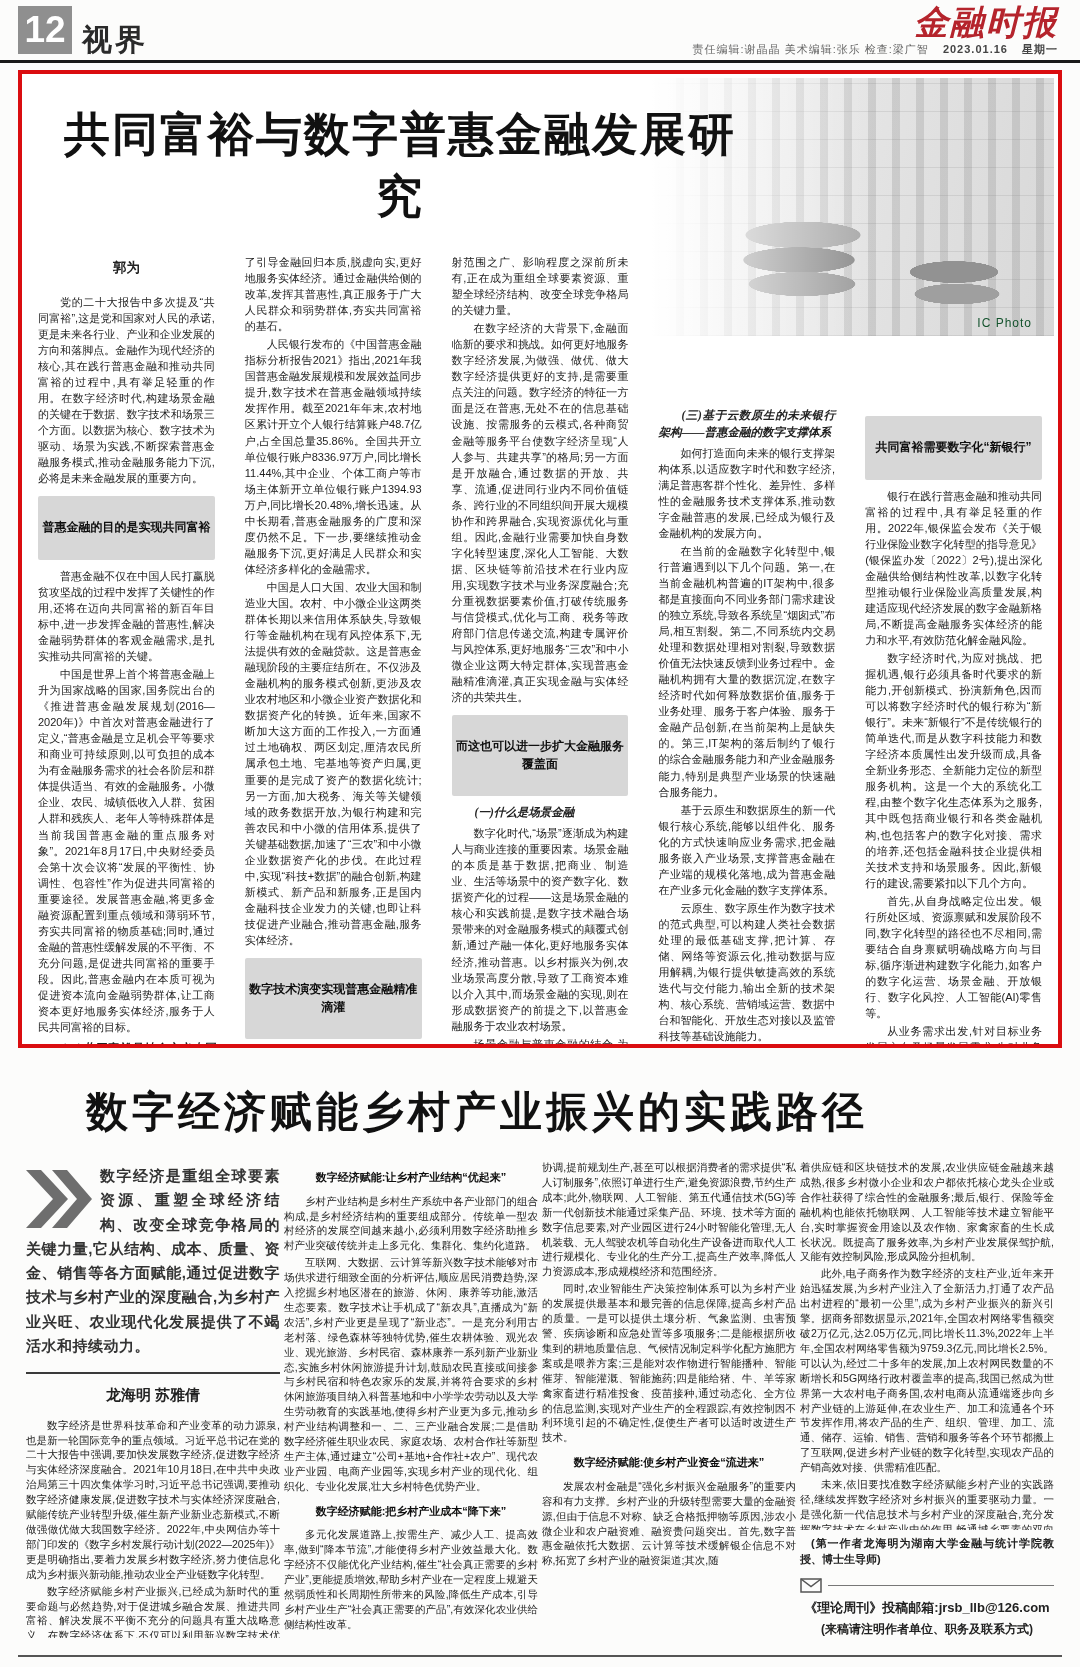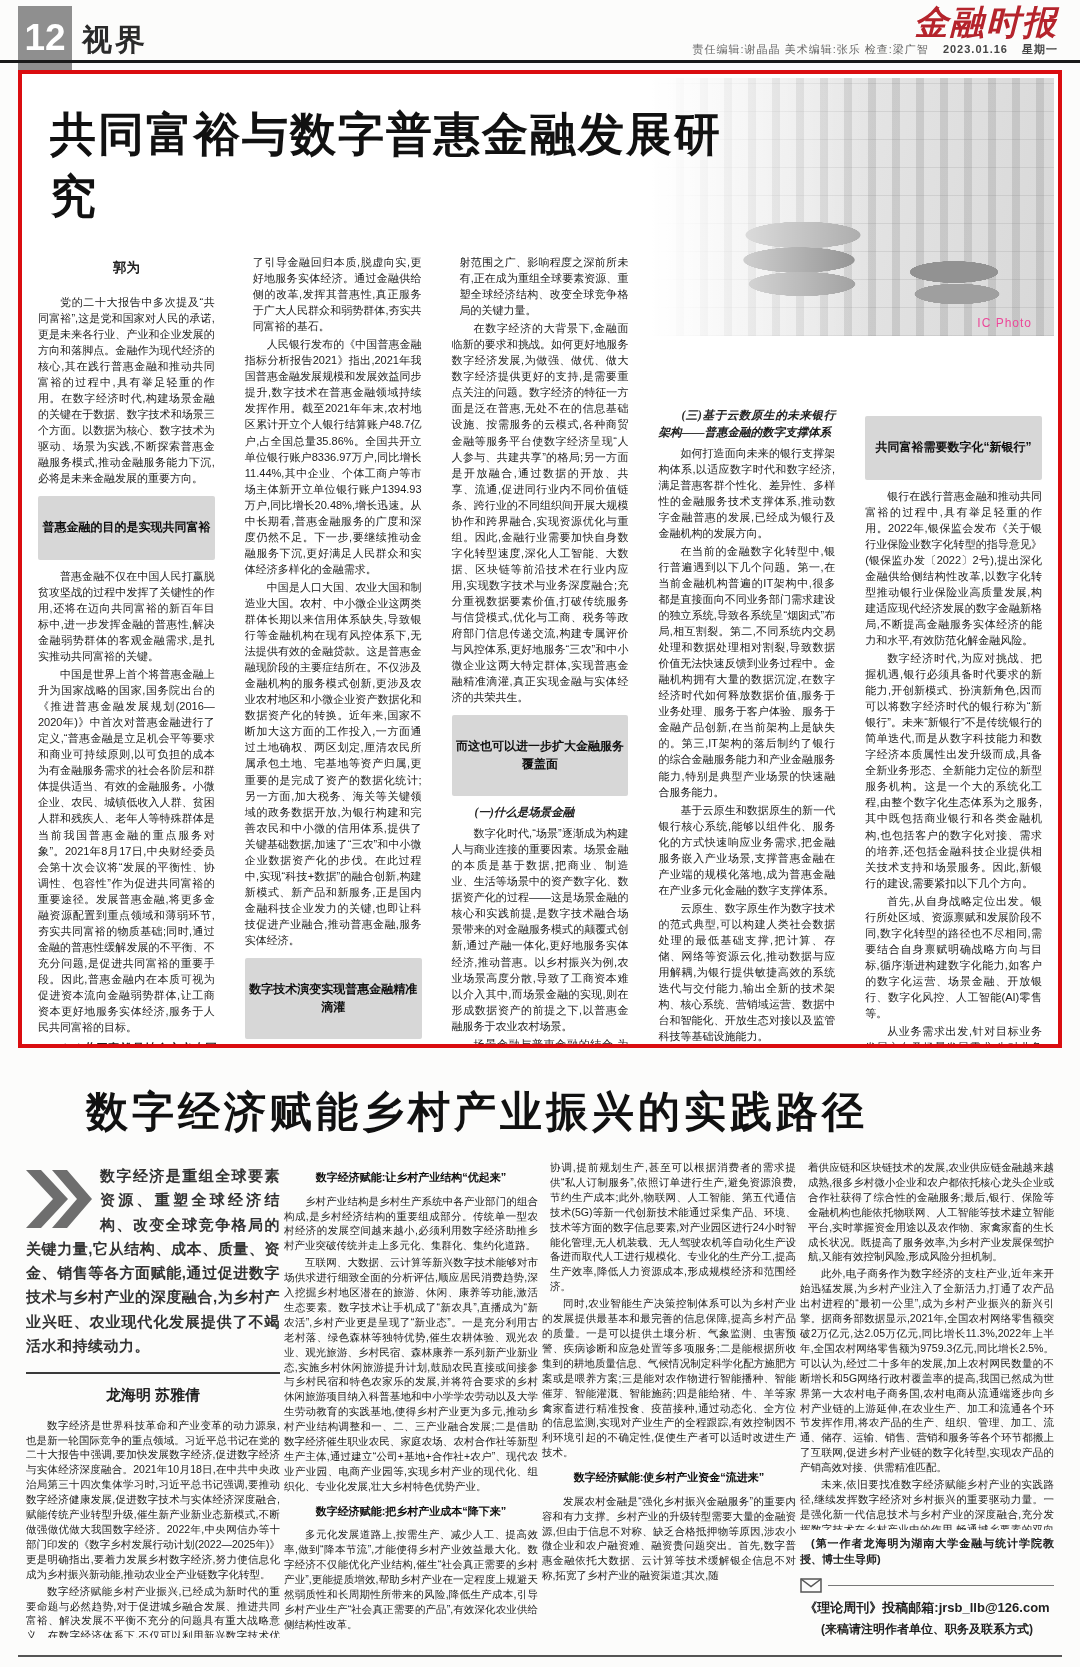--- a/index.html
+++ b/index.html
@@ -1,20 +1,20 @@
 <!DOCTYPE html>
 <html><head>
 <meta charset="utf-8">
 <style>
   html,body{margin:0;padding:0;}
   body{width:1080px;height:1667px;position:relative;background:#fcfcfb;color:#1c1c1c;
        font-family:"Liberation Sans","DejaVu Sans",sans-serif;overflow:hidden;}
   
   .hdr{position:absolute;top:0;left:0;right:0;height:60px;background:#fcfcfb;}
-  .pagenum{position:absolute;left:18px;top:6px;width:54px;height:64px;background:#8f8f8f;
+  .pagenum{position:absolute;left:18px;top:6px;width:54px;height:48px;background:#8f8f8f;
            color:#fff;font-weight:bold;font-size:37px;display:flex;align-items:center;justify-content:center;
            font-family:"Liberation Sans",sans-serif;}
   .section-label{position:absolute;left:82px;top:20px;font-size:30px;font-weight:600;color:#2a2a2a;letter-spacing:3px;}
   .masthead{position:absolute;right:22px;top:0px;font-size:34px;font-weight:bold;color:#b5242c;
             font-family:"Liberation Serif","DejaVu Serif",serif;font-style:italic;letter-spacing:2px;}
   .hdr-meta{position:absolute;right:22px;top:42px;font-size:11px;color:#666;letter-spacing:1px;}
   .hdr-meta b{color:#444;font-weight:bold;margin-left:10px;}
   .hdr-rule{position:absolute;top:60px;left:0;right:0;height:3px;background:#1a1a1a;}
   
   .redbox{position:absolute;left:18px;right:18px;top:70px;height:978px;border:4px solid #da0d10;
@@ -23,30 +23,30 @@
     background:
       radial-gradient(ellipse 88px 20px at 150px 206px, #9a9a9a 60%, rgba(0,0,0,0) 61%),
       radial-gradient(ellipse 92px 21px at 147px 182px, #8b8b8b 60%, rgba(0,0,0,0) 61%),
       radial-gradient(ellipse 95px 22px at 151px 157px, #a9a9a9 60%, rgba(0,0,0,0) 61%),
       radial-gradient(ellipse 70px 17px at 305px 216px, #9f9f9f 60%, rgba(0,0,0,0) 61%),
       radial-gradient(ellipse 73px 18px at 302px 194px, #929292 60%, rgba(0,0,0,0) 61%),
       repeating-linear-gradient(90deg, rgba(120,120,120,.22) 0 8px, rgba(0,0,0,0) 8px 24px),
       repeating-linear-gradient(0deg, rgba(130,130,130,.18) 0 1px, rgba(0,0,0,0) 1px 28px),
       linear-gradient(100deg,#f0f0f0,#d8d8d8);}
   .photo:after{content:"";position:absolute;inset:0;background:linear-gradient(to right,#fff,rgba(255,255,255,0) 55%);}
-  .photo-credit{position:absolute;top:242px;right:26px;font-size:12px;color:#ec4899;letter-spacing:1px;z-index:3;}
-  .a1-title{position:relative;z-index:2;width:700px;margin:30px 0 0 28px;
+  .photo-credit{position:absolute;top:242px;right:26px;font-size:12px;color:#14532d;letter-spacing:1px;z-index:3;}
+  .a1-title{position:relative;z-index:2;width:700px;margin:30px 0 0 28px;text-align:center;
             font-family:"Liberation Serif","DejaVu Serif",serif;font-weight:900;font-size:46px;
             letter-spacing:2px;color:#111;}
   .a1cols{display:flex;gap:30px;margin:26px 16px 0 16px;height:830px;overflow:hidden;position:relative;z-index:2;}
   .col{flex:1;min-width:0;font-size:11px;line-height:1.46;text-align:justify;color:#222;}
   .col5{display:flex;flex-direction:column;}
   .col5 .blocks{flex:1;overflow:hidden;}
   .b-p{text-indent:2em;margin:0 0 2px 0;}
-  .b-pc{margin:0 0 2px 8px;}
+  .b-pc{margin:0 0 2px 0;}
   .b-h{background:#d7d7d7;color:#0f0f0f;font-weight:bold;font-size:12px;text-align:center;
        padding:23px 2px;margin:10px 0 8px 0;border-radius:2px;letter-spacing:0px;}
   .b-s{font-weight:bold;font-style:italic;text-indent:2em;margin:5px 0 4px 0;
        font-family:"Liberation Serif","DejaVu Serif",serif;font-size:11.5px;}
   .b-by{text-align:center;font-weight:bold;font-size:13.5px;margin:4px 0 16px 0;color:#222;}
   
   .a2{position:absolute;left:18px;right:18px;top:1058px;height:592px;}
   .a2-title{margin:26px 150px 20px 24px;text-align:center;font-family:"Liberation Serif","DejaVu Serif",serif;
             font-weight:900;font-size:42px;letter-spacing:4px;color:#111;}
   .a2cols{display:flex;gap:4px;margin:0 8px;height:478px;overflow:hidden;justify-content:flex-end;}

